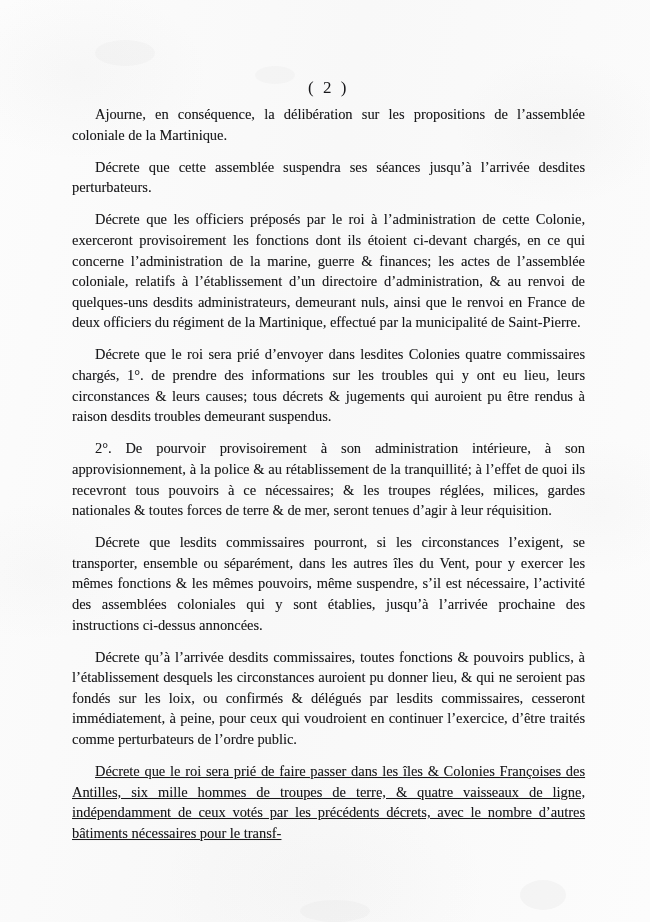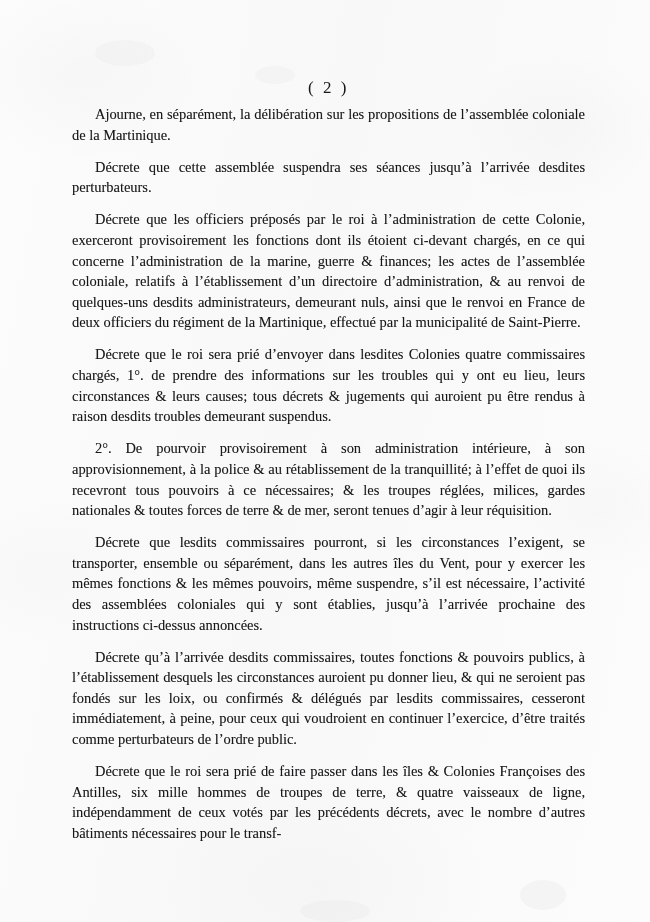--- a/index.html
+++ b/index.html
@@ -74,39 +74,40 @@
     text-shadow: 0.25px 0.1px 0.25px rgba(20,20,20,0.30);
   }
 
   p.para:last-child {
     margin-bottom: 0;
   }
 
   
   p.para.tail {
     margin-bottom: 0;
+    text-decoration: underline;
   }
 </style>
 </head>
 <body>
 
 <div id="page">
 
   <div class="blotch" style="left:95px; top:40px; width:60px; height:26px; background:rgba(150,150,150,0.05);"></div>
   <div class="blotch" style="left:520px; top:880px; width:46px; height:30px; background:rgba(150,150,150,0.07);"></div>
   <div class="blotch" style="left:300px; top:900px; width:70px; height:22px; background:rgba(155,155,155,0.05);"></div>
   <div class="blotch" style="left:255px; top:66px; width:40px; height:18px; background:rgba(150,150,150,0.05);"></div>
 
   <div id="text-column">
 
     <div class="page-number">( 2 )</div>
 
     <div class="body-text">
 
-      <p class="para">Ajourne, en séparément, la délibération sur les propositions de l’assemblée coloniale de la Martinique.</p>
+      <p class="para">Ajourne, en conséquence, la délibération sur les propositions de l’assemblée coloniale de la Martinique.</p>
 
       <p class="para">Décrete que cette assemblée suspendra ses séances jusqu’à l’arrivée desdites perturbateurs.</p>
 
       <p class="para">Décrete que les officiers préposés par le roi à l’administration de cette Colonie, exerceront provisoirement les fonctions dont ils étoient ci-devant chargés, en ce qui concerne l’administration de la marine, guerre &amp; finances; les actes de l’assemblée coloniale, relatifs à l’établissement d’un directoire d’administration, &amp; au renvoi de quelques-uns desdits administrateurs, demeurant nuls, ainsi que le renvoi en France de deux officiers du régiment de la Martinique, effectué par la municipalité de Saint-Pierre.</p>
 
       <p class="para">Décrete que le roi sera prié d’envoyer dans lesdites Colonies quatre commissaires chargés, 1°. de prendre des informations sur les troubles qui y ont eu lieu, leurs circonstances &amp; leurs causes; tous décrets &amp; jugements qui auroient pu être rendus à raison desdits troubles demeurant suspendus.</p>
 
       <p class="para">2°. De pourvoir provisoirement à son administration intérieure, à son approvisionnement, à la police &amp; au rétablissement de la tranquillité; à l’effet de quoi ils recevront tous pouvoirs à ce nécessaires; &amp; les troupes réglées, milices, gardes nationales &amp; toutes forces de terre &amp; de mer, seront tenues d’agir à leur réquisition.</p>
 
       <p class="para">Décrete que lesdits commissaires pourront, si les circonstances l’exigent, se transporter, ensemble ou séparément, dans les autres îles du Vent, pour y exercer les mêmes fonctions &amp; les mêmes pouvoirs, même suspendre, s’il est nécessaire, l’activité des assemblées coloniales qui y sont établies, jusqu’à l’arrivée prochaine des instructions ci-dessus annoncées.</p>

